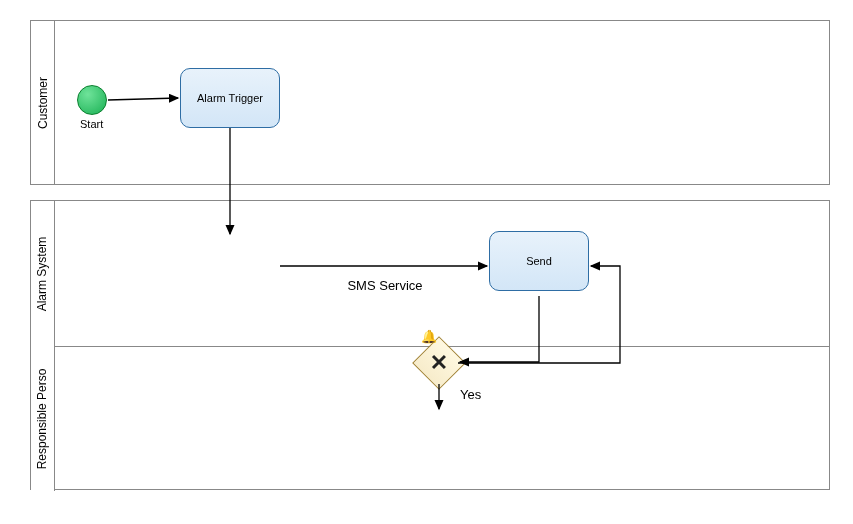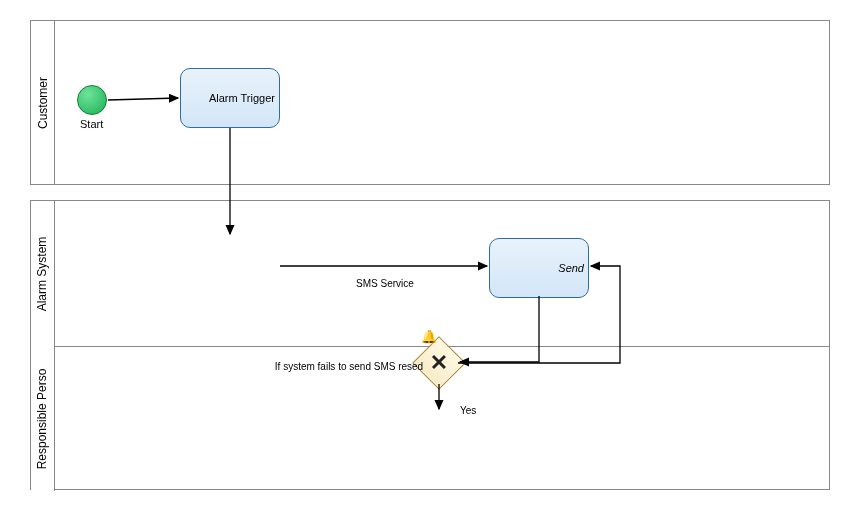--- a/index.html
+++ b/index.html
@@ -51,21 +51,21 @@
   }
   .task {
     position: absolute;
     width: 100px;
     height: 60px;
     border: 1px solid #2e6da4;
     border-radius: 10px;
     background: linear-gradient(#e8f2fb, #d3e6f7);
     display: flex;
     align-items: center;
-    justify-content: flex-end;
+    justify-content: center;
     text-align: center;
     font-size: 11px;
     padding: 4px;
   }
   .start-event {
     position: absolute;
     width: 30px;
     height: 30px;
     border: 1.5px solid #0a7f2e;
     border-radius: 50%;
@@ -101,21 +101,21 @@
     font-weight: bold;
     color: #222;
   }
   .bell-icon {
     position: absolute;
     font-size: 13px;
     color: #333;
   }
   .edge-label {
     position: absolute;
-    font-size: 10px;
+    font-size: 13px;
     color: #000;
     text-align: center;
     line-height: 1.2;
   }
   svg.arrows {
     position: absolute;
     top: 0;
     left: 0;
     width: 853px;
     height: 524px;
@@ -144,34 +144,33 @@
   </div>
 
   <div class="start-event" style="left:77px; top:85px;"></div>
   <div class="event-label" style="left:80px; top:118px; width:26px;">Start</div>
 
   <div class="task" style="left:180px; top:68px;">
     <span>Alarm Trigger</span>
   </div>
 
 
-  <div class="task" style="left:489px; top:238px;font-style:italic;">
+  <div class="task" style="left:489px; top:231px;">
     <span>Send</span>
   </div>
 
   <div class="gateway" style="left:420px; top:344px;">
     <div class="gateway-diamond"></div>
     <div class="gateway-x">✕</div>
   </div>
   <div class="bell-icon" style="left:421px; top:329px;">🔔</div>
 
 
   <div class="edge-label" style="left:335px; top:278px; width:100px;">SMS Service</div>
-  <div class="edge-label" style="left:460px; top:405px; width:30px; text-align:left;">Yes</div>
-  <div class="edge-label" style="left:268px; top:361px; width:162px;">If system fails to send SMS resed</div>
+  <div class="edge-label" style="left:460px; top:387px; width:30px; text-align:left;">Yes</div>
 
   <svg class="arrows">
     <defs>
       <marker id="arrow" markerWidth="9" markerHeight="9" refX="7" refY="3.5" orient="auto">
         <polygon points="0 0, 8 3.5, 0 7" fill="#000"></polygon>
       </marker>
     </defs>
 
     <line x1="108" y1="100" x2="178" y2="98" stroke="#000" stroke-width="1.3" marker-end="url(#arrow)"></line>
 

